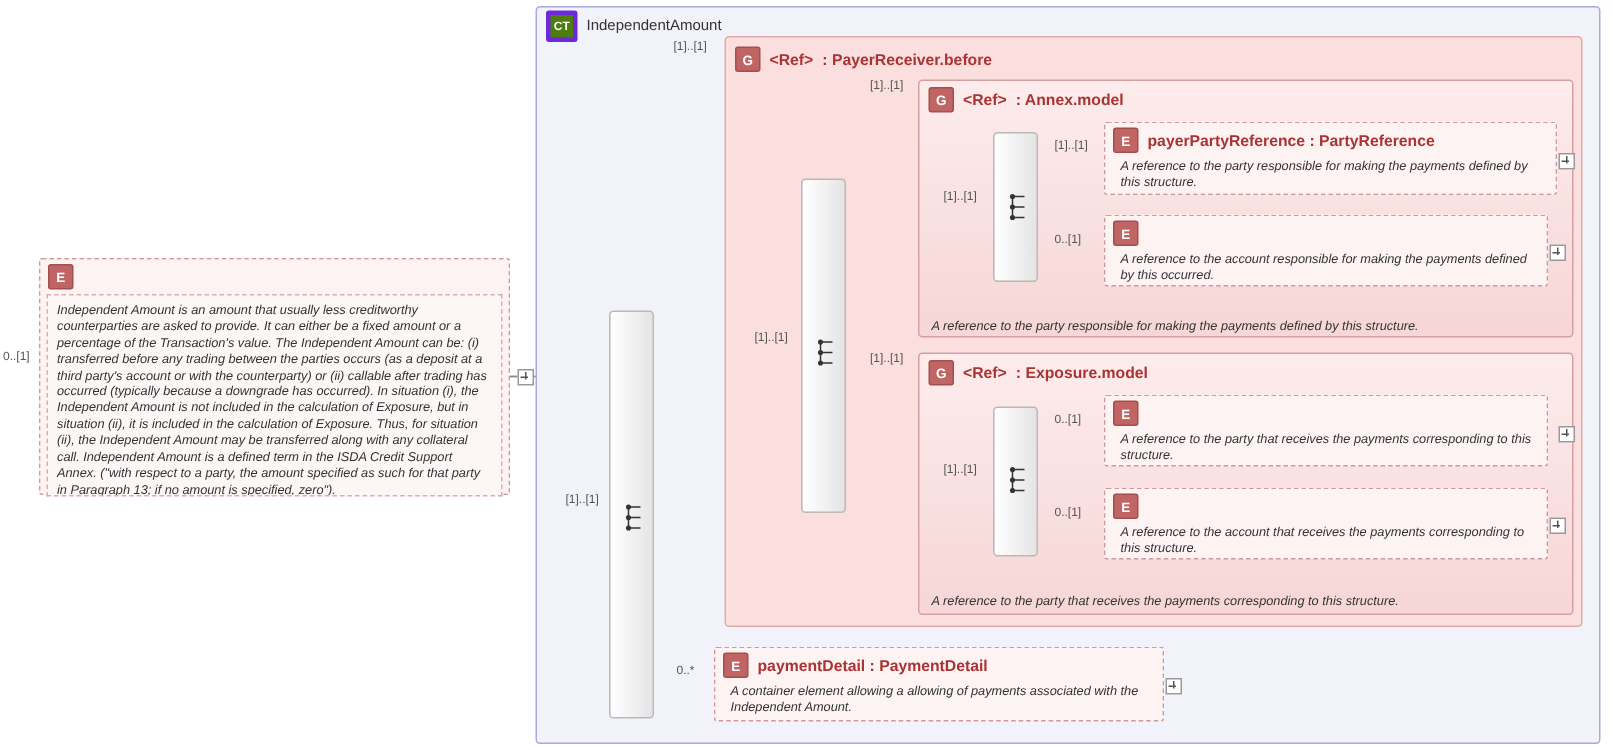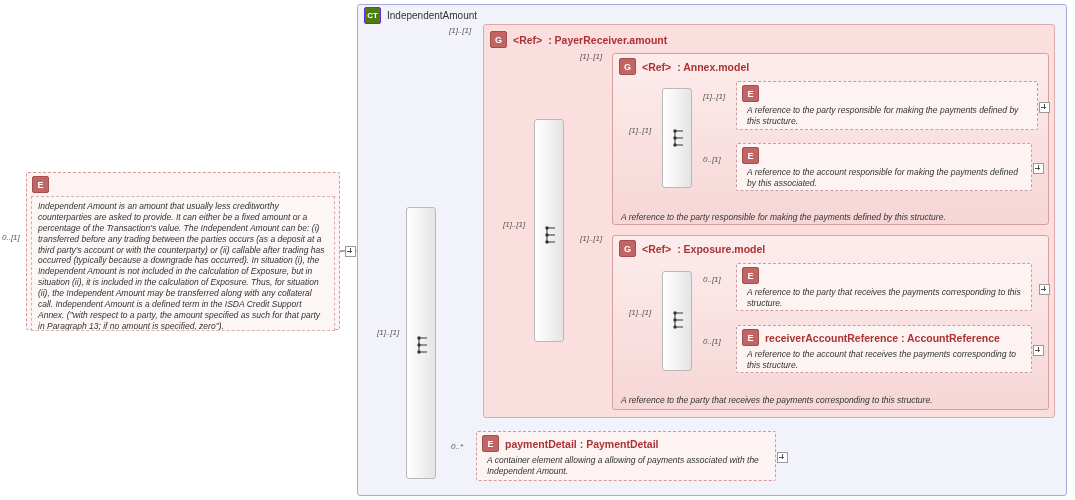--- a/index.html
+++ b/index.html
@@ -8,36 +8,36 @@
   .abs{position:absolute;box-sizing:border-box;}
 
   
   .elbox{border:1px solid #d09a9a;background:#fdf3f3;border-radius:2px;}
   .elbox.dashed{border-style:dashed;}
   .el-head{display:flex;align-items:center;gap:6px;padding:3px 6px 3px 5px;}
   .badge{width:15px;height:15px;border-radius:2px;display:flex;align-items:center;justify-content:center;
          font-size:9px;font-weight:bold;color:#fff;font-family:"Liberation Sans",sans-serif;flex:none;}
   .badge.E{background:#c06464;border:1px solid #a14f4f;}
   .badge.G{background:#c06464;border:1px solid #a14f4f;}
-  .badge.CT{background:#4d7c0f;border:1px solid #6d28d9;font-size:8px;}
+  .badge.CT{background:#4d7c0f;border:3px solid #6d28d9;font-size:8px;}
   .el-title{font-size:10.5px;font-weight:bold;color:#a33;letter-spacing:0;white-space:nowrap;}
   .el-title .sep{font-weight:bold;color:#a33;}
   .el-doc{font-size:8.5px;font-style:italic;color:#333;line-height:1.28;padding:4px 6px;
           border:1px dashed #d9b0b0;background:#fdf6f6;margin:0 4px 4px 4px;}
   .doc-plain{font-size:8.5px;font-style:italic;color:#333;padding:3px 6px;}
   .ctbox{border:1px solid #a9a9dd;background:#f2f2fb;border-radius:3px;}
   .pinkpanel{border:1px solid #e0aaaa;background:#fbdede;border-radius:3px;}
 
   .gradbox{border:1px solid #d6a0a0;border-radius:3px;
            background:linear-gradient(180deg,#fdecec 0%,#f6d6d6 100%);}
 
   
   .seqnode{border:1px solid #b9b9b9;border-radius:3px;
            background:linear-gradient(90deg,#ffffff 0%,#f2f2f2 50%,#e4e4e4 100%);}
-  .card{font-size:8px;color:#555;font-style:italic;white-space:nowrap;}
+  .card{font-size:8px;color:#555;white-space:nowrap;}
   .plusbox{width:9px;height:9px;border:1px solid #999;background:#fff;position:absolute;}
   .plusbox:before{content:"";position:absolute;left:1px;top:3.5px;width:5px;height:1px;background:#555;}
   .plusbox:after{content:"";position:absolute;left:3.5px;top:1px;width:1px;height:5px;background:#555;}
   svg.wires{position:absolute;left:0;top:0;width:1075px;height:500px;pointer-events:none;}
   .ct-label{font-size:10px;color:#333;font-weight:normal;}
 </style>
 </head>
 <body>
 
 <div class="canvas">
@@ -86,21 +86,21 @@
     <path d="M13,13 L21,13 M13,20 L21,20 M13,27 L21,27" stroke="#333" stroke-width="1"></path>
     <path d="M13,13 L13,27" stroke="#333" stroke-width="1"></path>
   </svg>
   <div class="abs card" style="left:377px;top:328px;">[1]..[1]</div>
 
   <div class="abs pinkpanel" style="left:483px;top:24px;width:572px;height:394px;"></div>
 
   <div class="abs" style="left:490px;top:31px;display:flex;align-items:center;gap:6px;">
     <span class="badge G">G</span>
     <span class="el-title">&lt;Ref&gt;</span>
-    <span class="el-title">: PayerReceiver.amount</span>
+    <span class="el-title">: PayerReceiver.before</span>
   </div>
   <div class="abs card" style="left:449px;top:26px;">[1]..[1]</div>
 
   <div class="abs seqnode" style="left:534px;top:119px;width:30px;height:223px;"></div>
   <svg class="abs" style="left:534px;top:215px;width:30px;height:40px;">
     <circle cx="13" cy="13" r="1.7" fill="#333"></circle>
       <circle cx="13" cy="20" r="1.7" fill="#333"></circle>
       <circle cx="13" cy="27" r="1.7" fill="#333"></circle>
     <path d="M13,13 L21,13 M13,20 L21,20 M13,27 L21,27" stroke="#333" stroke-width="1"></path>
     <path d="M13,13 L13,27" stroke="#333" stroke-width="1"></path>
@@ -122,31 +122,36 @@
       <circle cx="13" cy="13" r="1.7" fill="#333"></circle>
       <circle cx="13" cy="20" r="1.7" fill="#333"></circle>
     <path d="M13,6 L21,6 M13,13 L21,13 M13,20 L21,20" stroke="#333" stroke-width="1"></path>
     <path d="M13,6 L13,20" stroke="#333" stroke-width="1"></path>
   </svg>
   <div class="abs card" style="left:629px;top:126px;">[1]..[1]</div>
 
   <div class="abs elbox dashed" style="left:736px;top:81px;width:302px;height:49px;">
     <div class="el-head">
       <span class="badge E">E</span>
+      <span class="el-title">
+        <span>payerPartyReference</span>
+        <span class="sep"> : </span>
+        <span>PartyReference</span>
+      </span>
     </div>
     <div class="el-doc" style="height:24px;overflow:hidden;border:none;background:transparent;padding:0 6px;">A reference to the party responsible for making the payments defined by this structure.</div>
   </div>
   <div class="abs card" style="left:703px;top:92px;">[1]..[1]</div>
   <div class="plusbox" style="left:1039px;top:102px;"></div>
 
   <div class="abs elbox dashed" style="left:736px;top:143px;width:296px;height:48px;">
     <div class="el-head">
       <span class="badge E">E</span>
     </div>
-    <div class="el-doc" style="height:24px;overflow:hidden;border:none;background:transparent;padding:0 6px;">A reference to the account responsible for making the payments defined by this associated.</div>
+    <div class="el-doc" style="height:24px;overflow:hidden;border:none;background:transparent;padding:0 6px;">A reference to the account responsible for making the payments defined by this occurred.</div>
   </div>
   <div class="abs card" style="left:703px;top:155px;">0..[1]</div>
   <div class="plusbox" style="left:1033px;top:163px;"></div>
 
   <div class="abs gradbox" style="left:612px;top:235px;width:437px;height:175px;"></div>
   <div class="abs" style="left:619px;top:240px;display:flex;align-items:center;gap:6px;">
     <span class="badge G">G</span>
     <span class="el-title">&lt;Ref&gt;</span>
     <span class="el-title">: Exposure.model</span>
   </div>
@@ -168,25 +173,20 @@
       <span class="badge E">E</span>
     </div>
     <div class="el-doc" style="height:24px;overflow:hidden;border:none;background:transparent;padding:0 6px;">A reference to the party that receives the payments corresponding to this structure.</div>
   </div>
   <div class="abs card" style="left:703px;top:275px;">0..[1]</div>
   <div class="plusbox" style="left:1039px;top:284px;"></div>
 
   <div class="abs elbox dashed" style="left:736px;top:325px;width:296px;height:48px;">
     <div class="el-head">
       <span class="badge E">E</span>
-      <span class="el-title">
-        <span>receiverAccountReference</span>
-        <span class="sep"> : </span>
-        <span>AccountReference</span>
-      </span>
     </div>
     <div class="el-doc" style="height:24px;overflow:hidden;border:none;background:transparent;padding:0 6px;">A reference to the account that receives the payments corresponding to this structure.</div>
   </div>
   <div class="abs card" style="left:703px;top:337px;">0..[1]</div>
   <div class="plusbox" style="left:1033px;top:345px;"></div>
 
   <div class="abs elbox dashed" style="left:476px;top:431px;width:300px;height:50px;">
     <div class="el-head">
       <span class="badge E">E</span>
       <span class="el-title">

